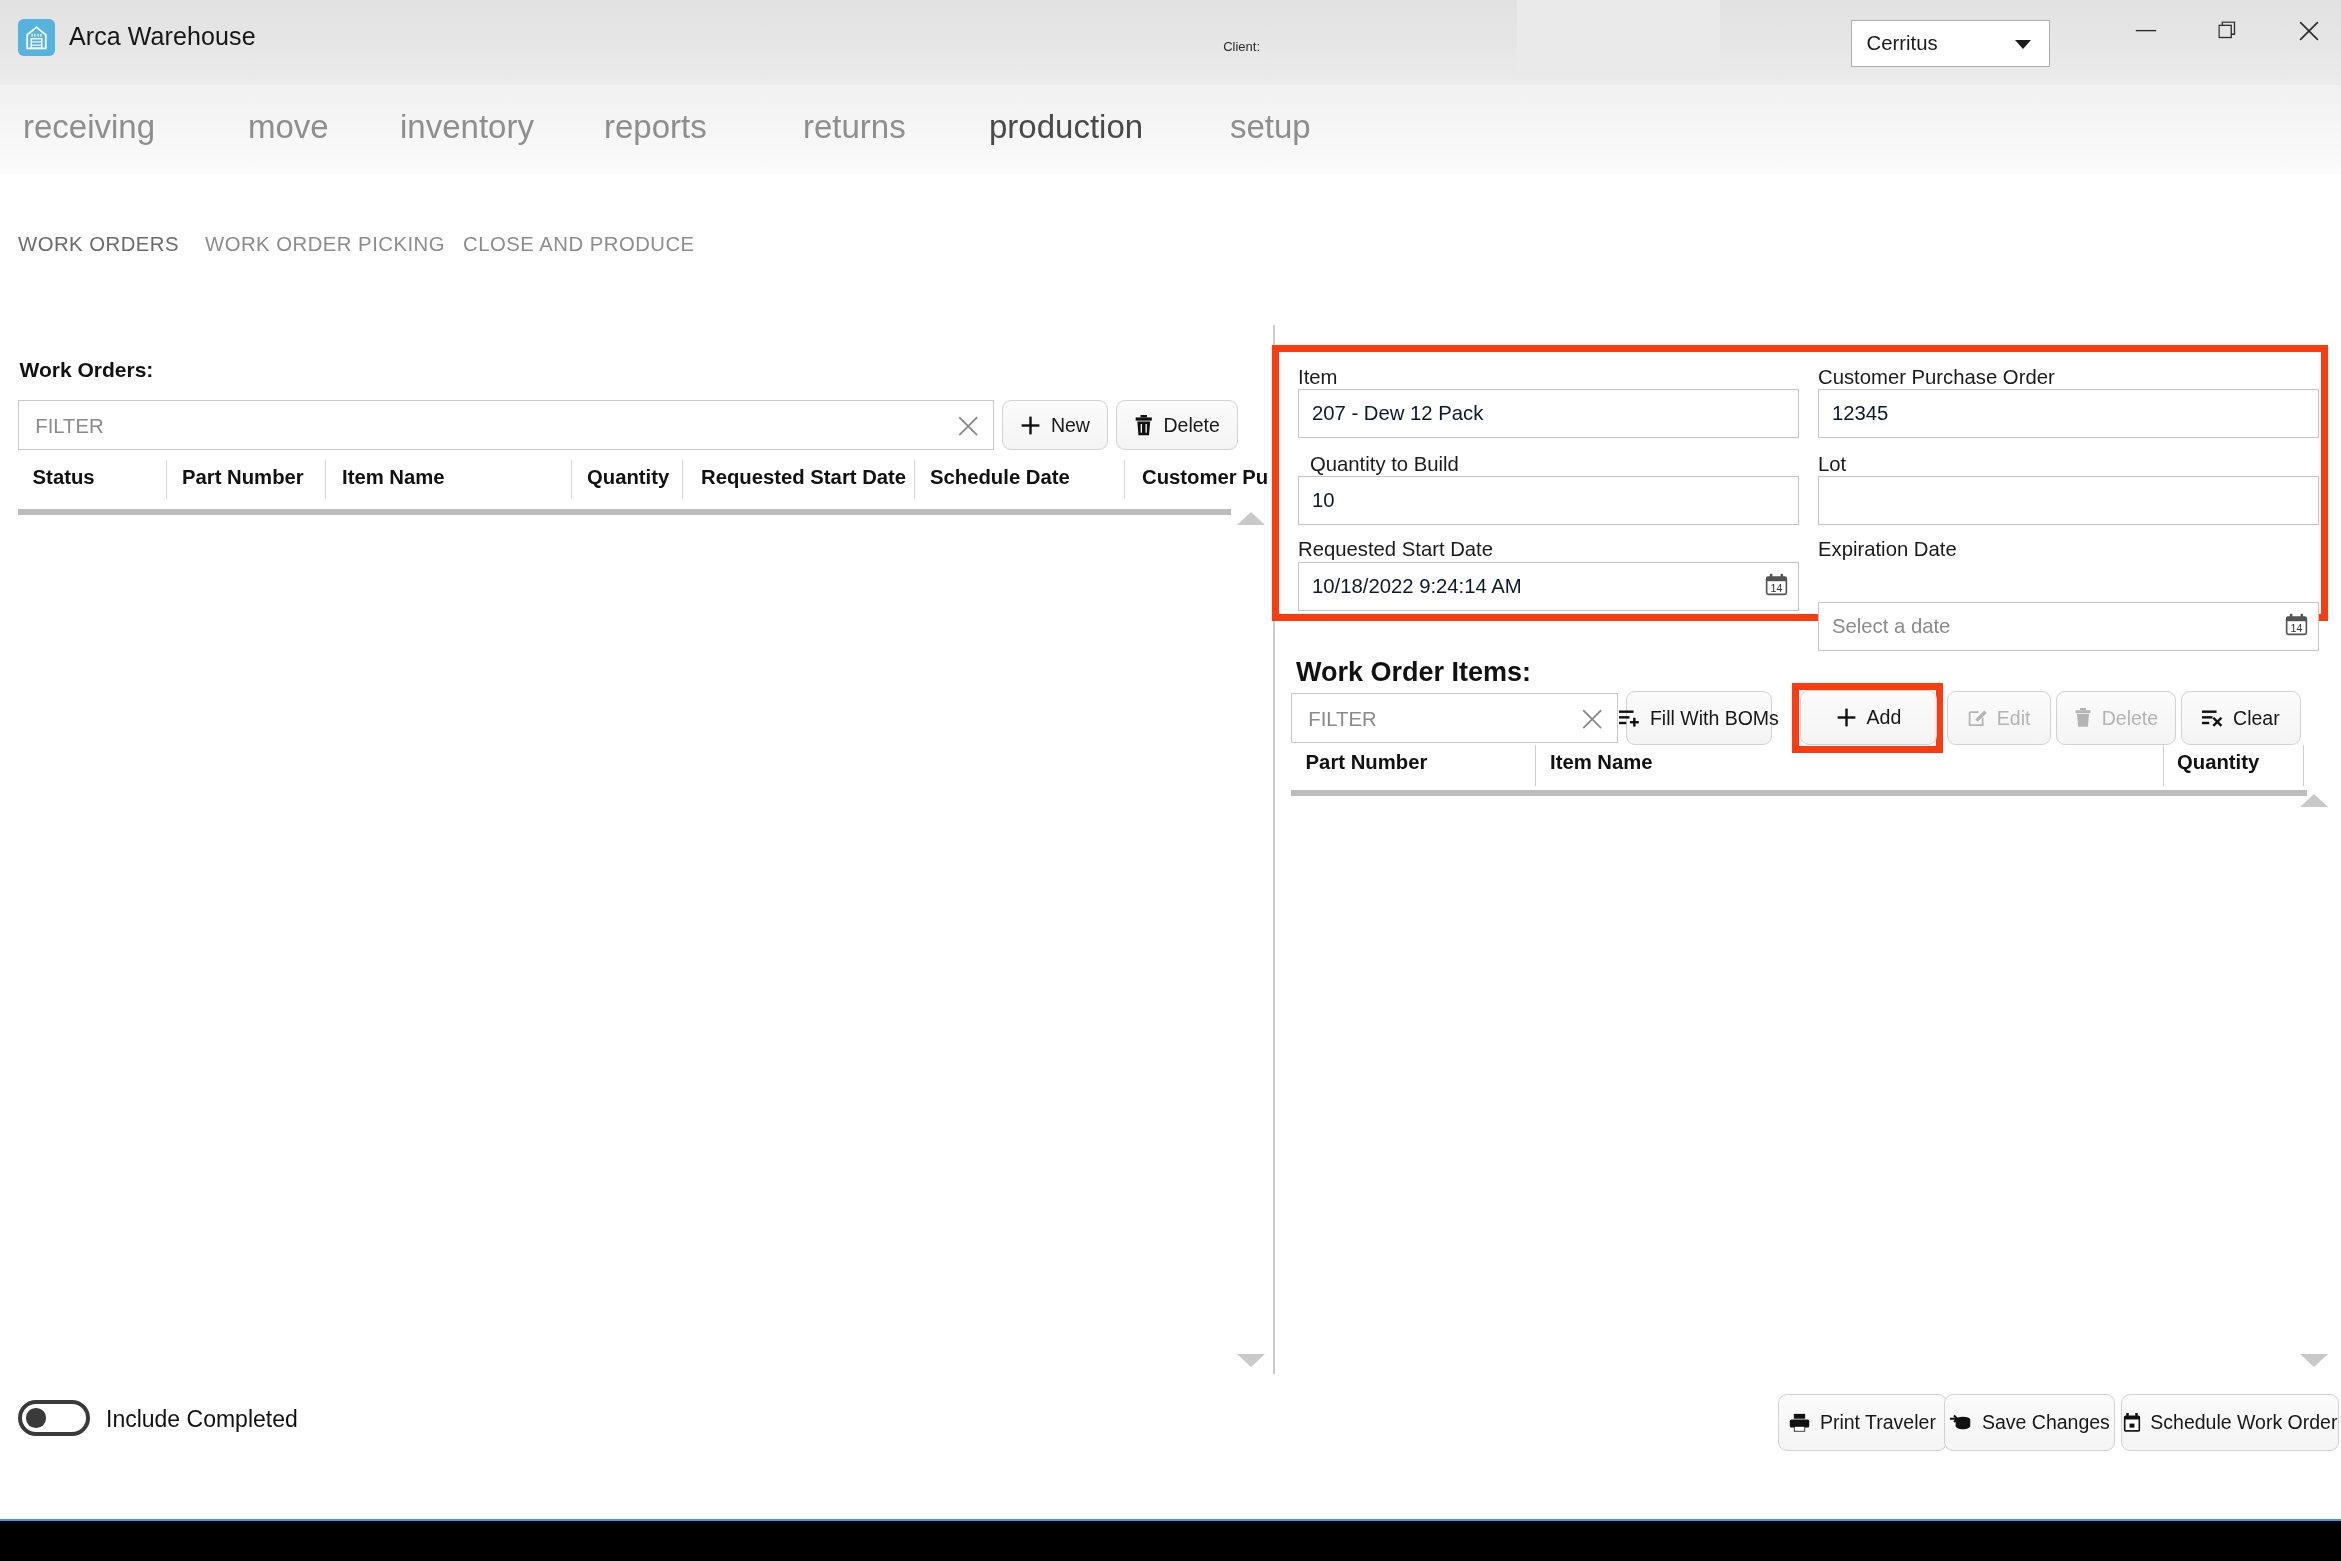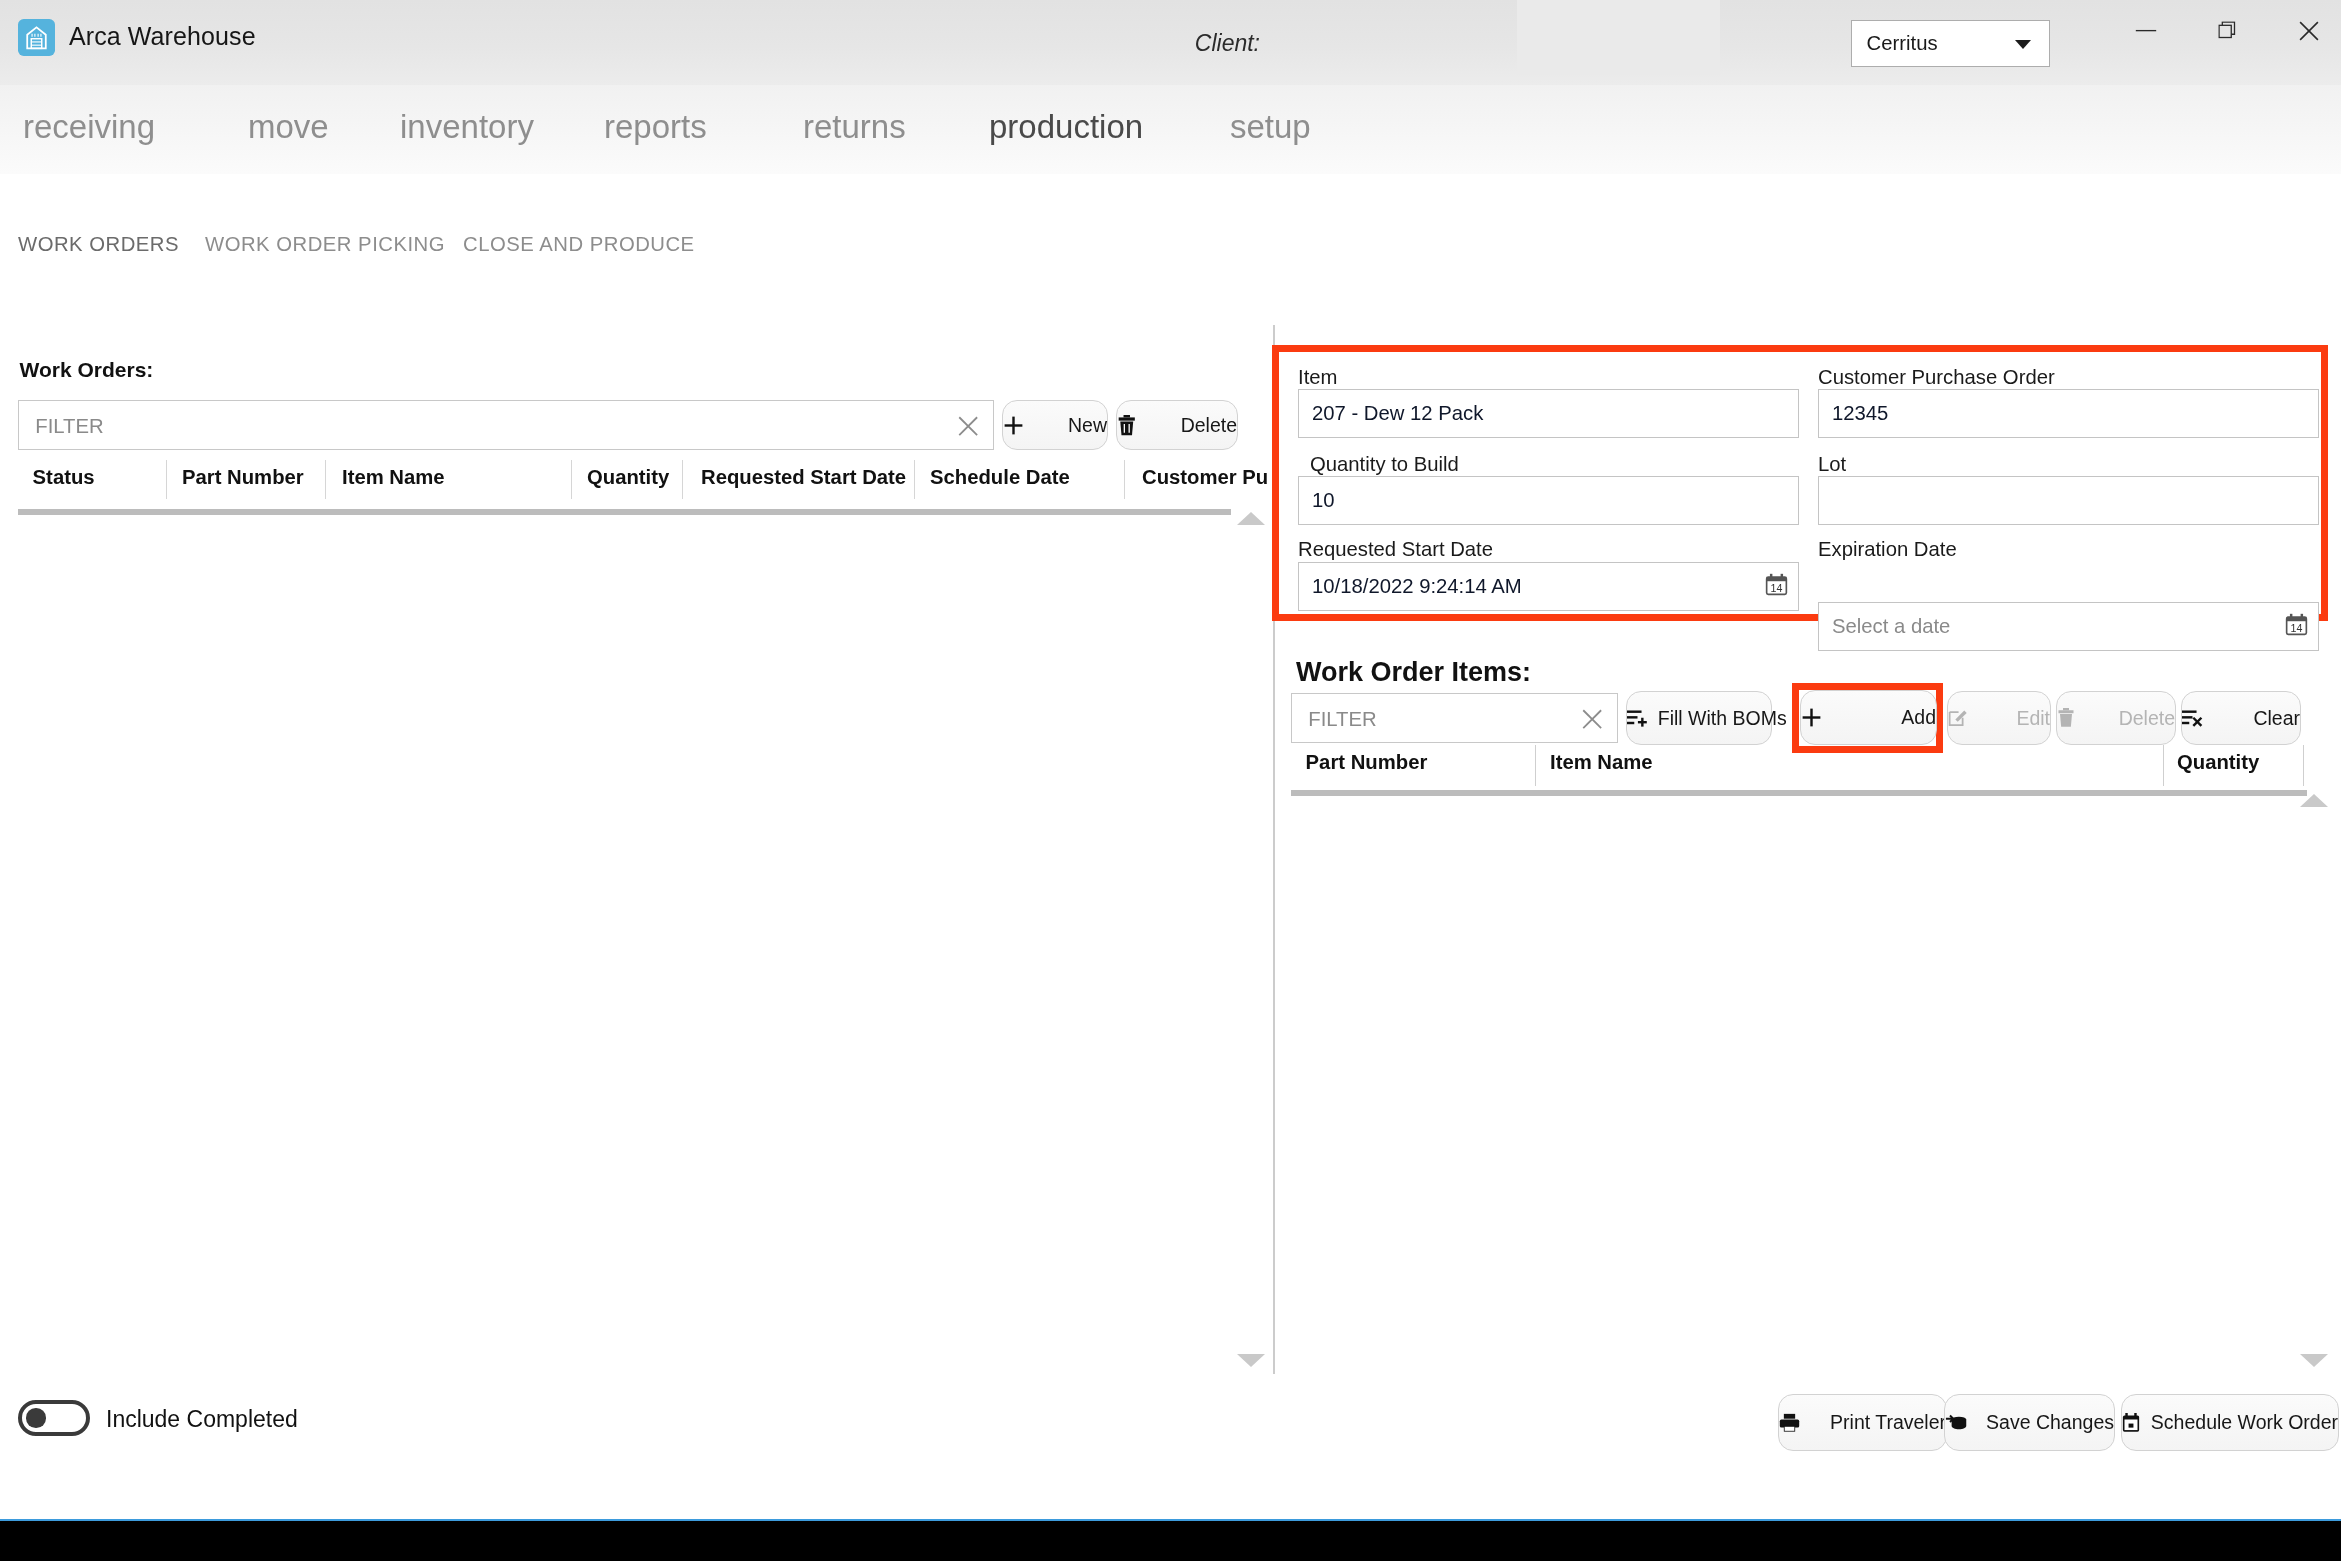--- a/index.html
+++ b/index.html
@@ -24,22 +24,22 @@
   .app-icon{
     position:absolute; left:18px; top:18.7px; width:37px; height:37px;
     background:#55b3dd; border-radius:5.7px;
   }
   .app-icon svg{ position:absolute; left:5.7px; top:4.9px; }
   .app-title{
     position:absolute; left:69px; top:22px;
     font-size:25px; color:#161616; letter-spacing:0.1px;
   }
   .client-label{
-    position:absolute; right:1082px; top:30px;
-    font-size:23px; color:#2b2b2b;font-style:italic;
+    position:absolute; right:1082px; top:39px;
+    font-size:13px; color:#2b2b2b;
   }
   .client-select{
     position:absolute; left:1851px; top:19.5px; width:199px; height:47px;
     background:#ffffff; border:0.8px solid #adadad;
   }
   .client-select .val{
     position:absolute; left:14.6px; top:11.4px; font-size:20.3px; color:#1a1a1a;
   }
   .client-select .caret{
     position:absolute; right:18px; top:19.5px;
@@ -84,22 +84,22 @@
   }
   .wo-filter{
     position:absolute; left:18px; top:400px; width:976px; height:50px;
     background:#fff; border:0.8px solid #c8c8c8;
   }
   .wo-filter .ph{ position:absolute; left:16.3px; top:14px; font-size:20.3px; color:#8a8a8a; }
   .xicon{ position:absolute; right:13px; top:13px; }
 
   .btn{
     background:linear-gradient(to bottom,#fbfbfb,#f4f4f4);
-    border:0.8px solid #d2d2d2; border-radius:15px;
-    display:flex; align-items:center; justify-content:space-between;
+    border:0.8px solid #d2d2d2; border-radius:9px;
+    display:flex; align-items:center; justify-content:center;
     font-size:19.5px; color:#171717; cursor:pointer; white-space:nowrap;
   }
   .btn .ico{ display:inline-flex; margin-right:9.8px; }
   .btn.disabled{ color:#b4b4b4; }
 
   #wo-new{ position:absolute; left:1002px; top:400px; width:106px; height:50px; }
   #wo-delete{ position:absolute; left:1116px; top:400px; width:122px; height:50px; }
 
   .wo-thead{
     position:absolute; left:18px; top:455px; width:1220px; height:50px;

